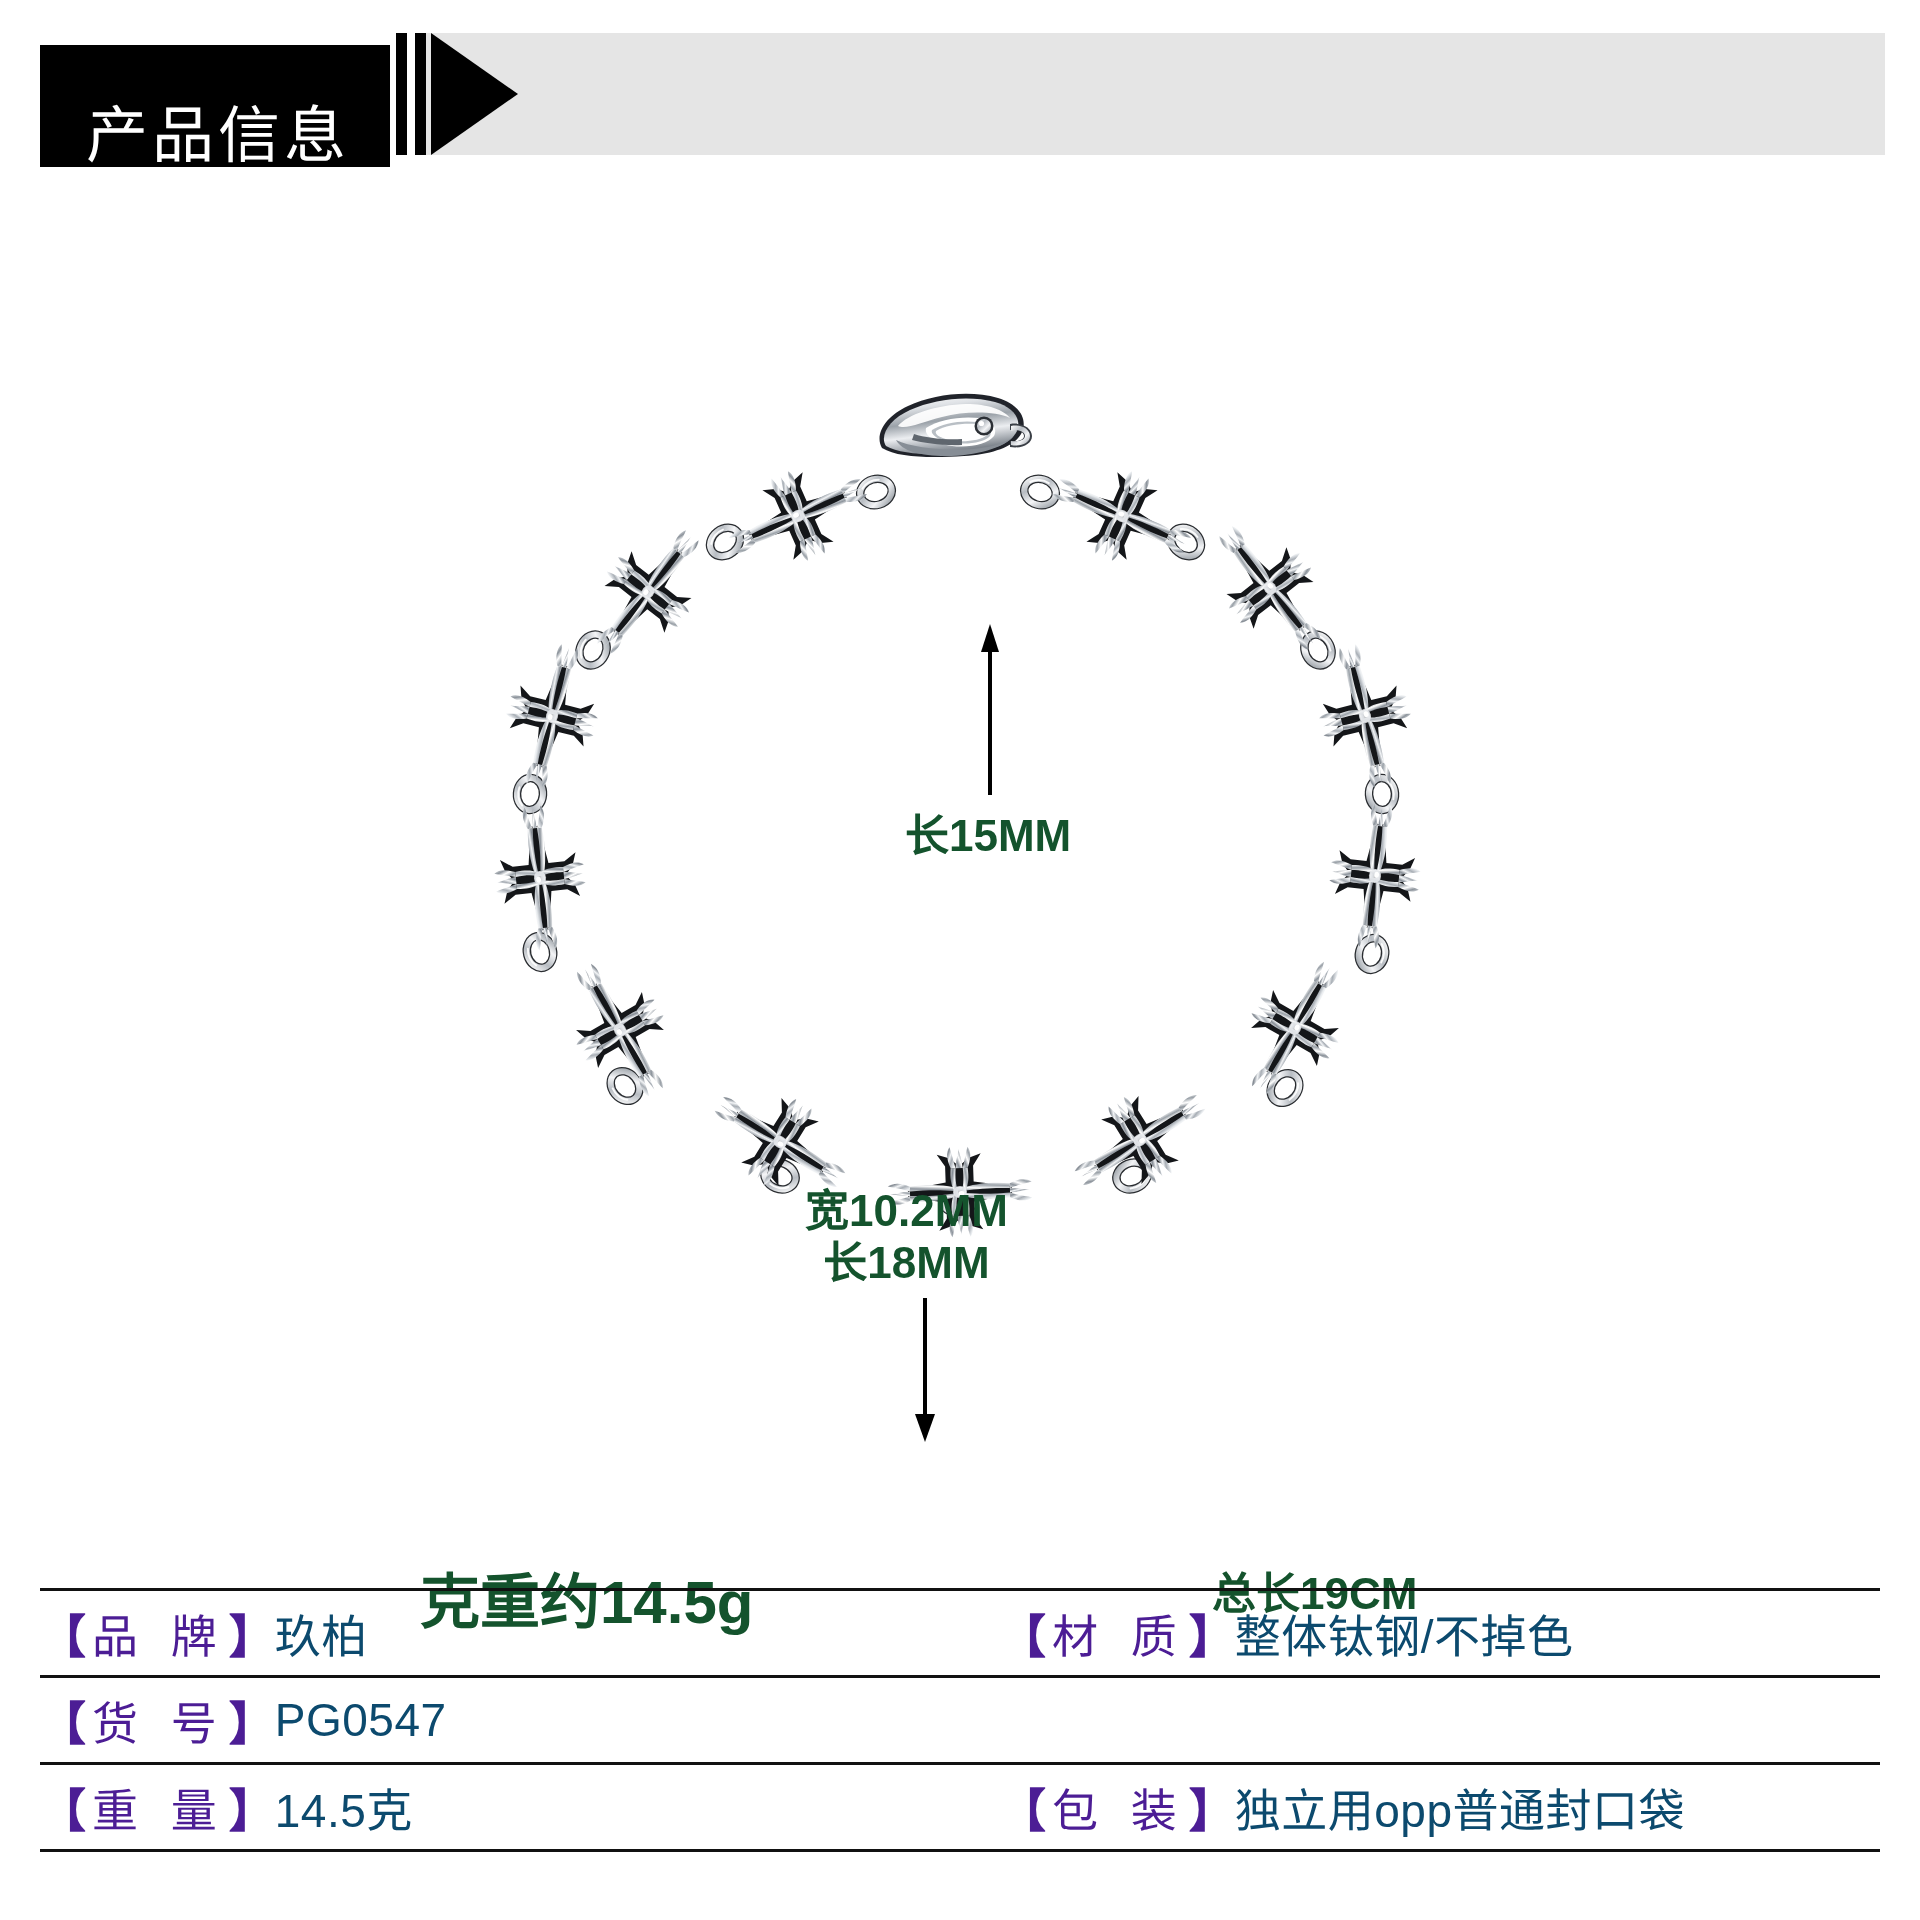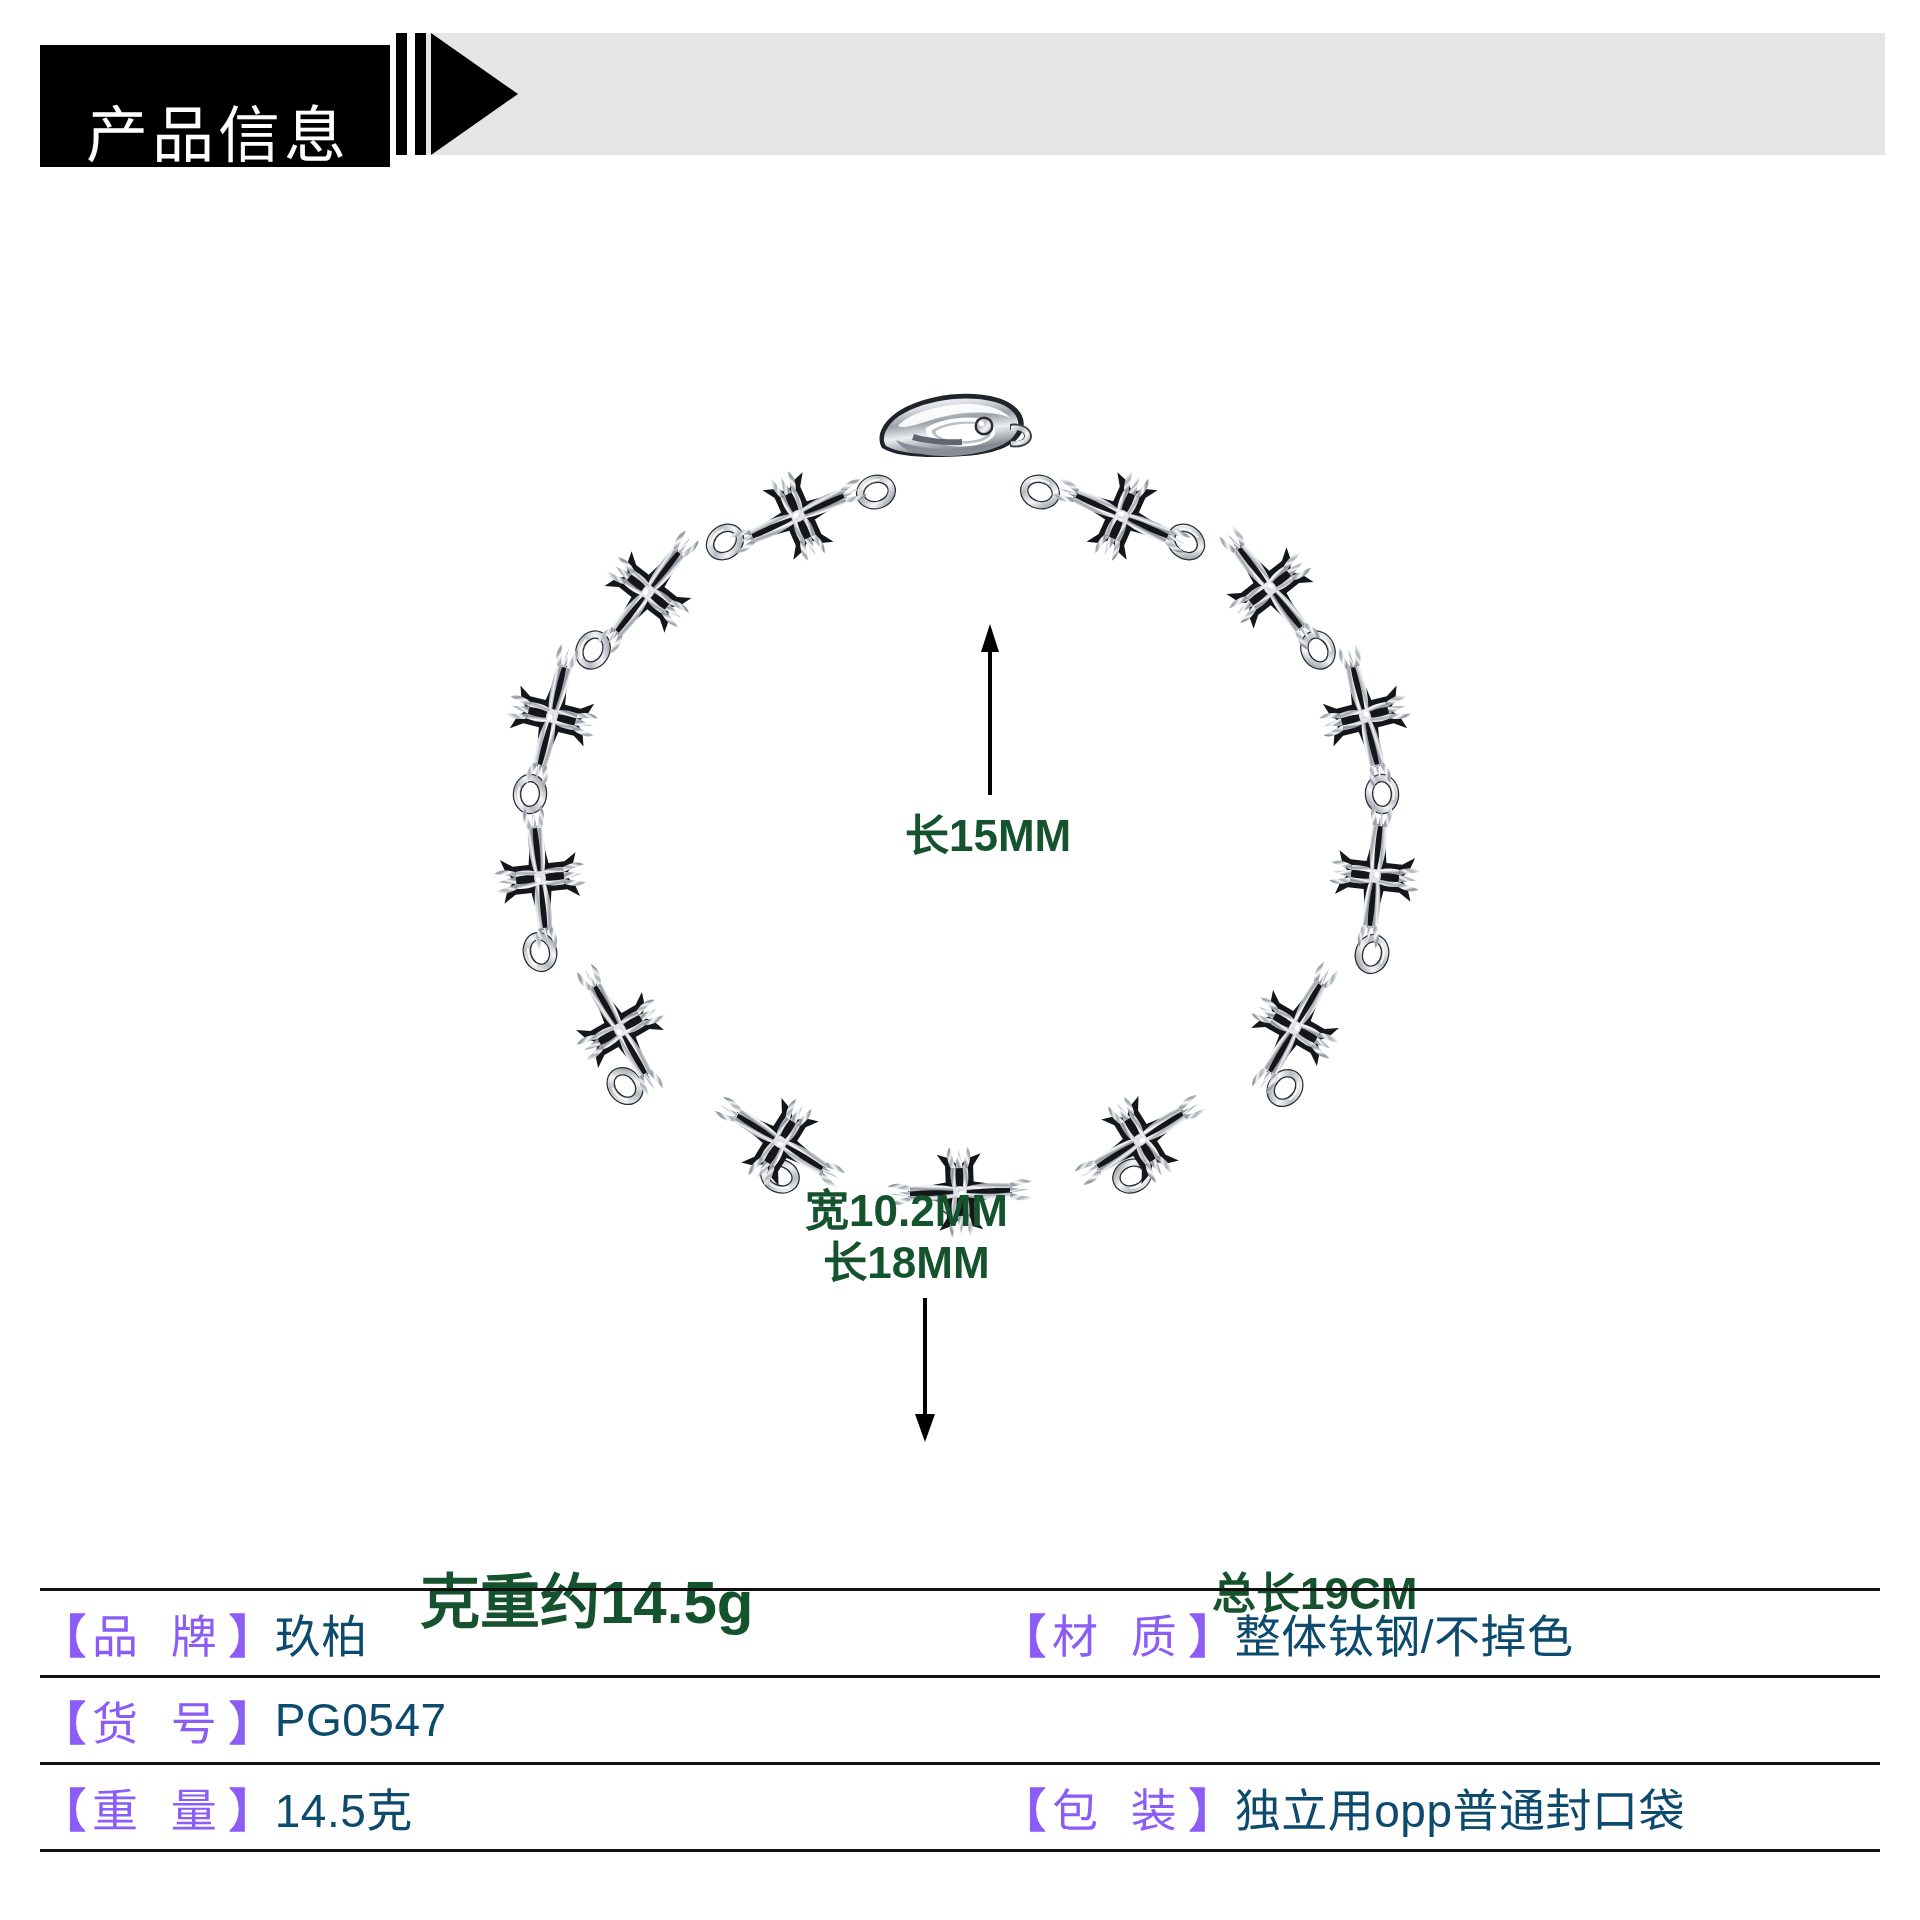--- a/index.html
+++ b/index.html
@@ -157,21 +157,21 @@
   .spec-cell {
     display: flex;
     align-items: center;
     white-space: nowrap;
   }
   .spec-cell-left { width: 960px; }
   .spec-cell-right { width: 880px; }
   .spec-label {
     font-size: 46px;
     font-weight: 700;
-    color: #8b5cf6;
+    color: #4c1d95;
     letter-spacing: 0px;
   }
   .spec-label .lbl-inner {
     font-weight: 400;
     letter-spacing: 10px;
     padding-left: 6px;
     padding-right: 2px;
   }
   .spec-value {
     font-size: 46px;

